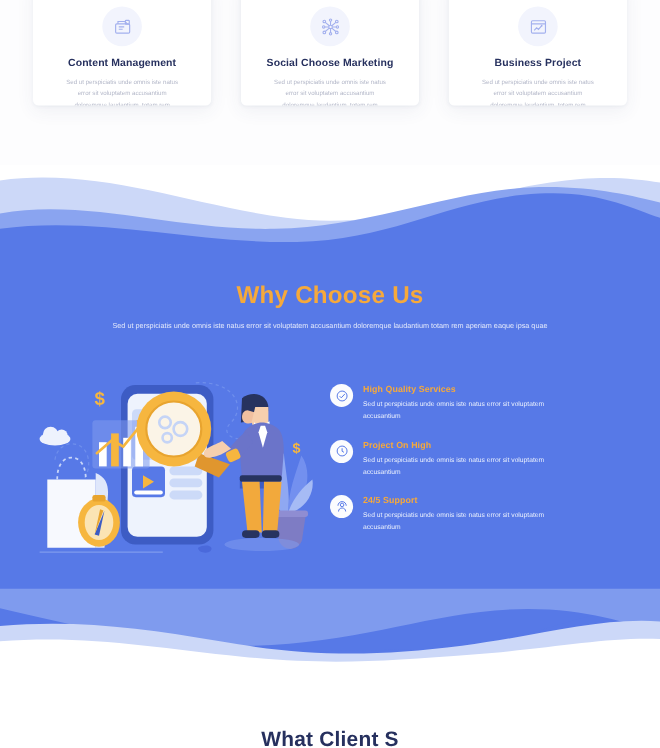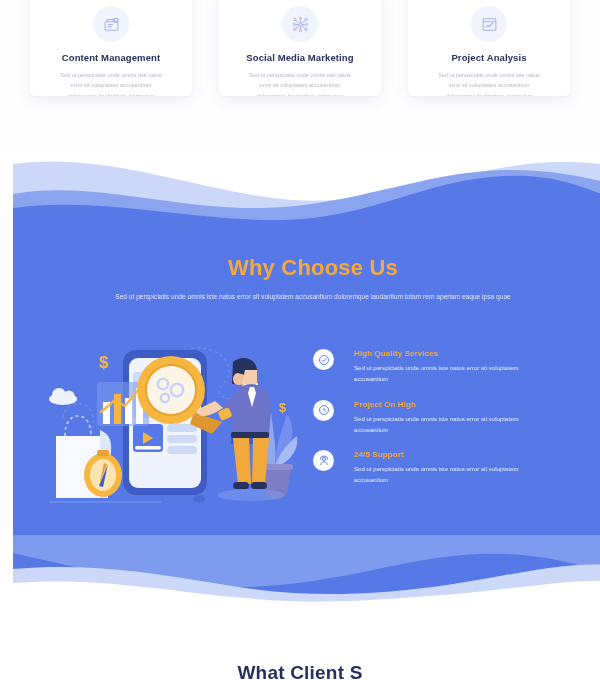--- a/index.html
+++ b/index.html
@@ -40,21 +40,21 @@
     font-size: 9.5px; font-weight: 700; color: #26305e;
     letter-spacing: .1px; margin-bottom: 7px;
   }
   .card-text {
     font-size: 5.6px; line-height: 1.85; color: #b3b7c8;
     padding: 0 16px;
   }
 
   
   .band {
-    position: absolute; top: 150px; left: 13px; width: 536px; height: 480px;
+    position: absolute; top: 150px; left: 0; width: 536px; height: 480px;
   }
   .band-fill {
     position: absolute; left: 0; top: 62px; width: 600px; height: 418px;
     background: #5779e7;
   }
   .wave-top, .wave-bottom {
     position: absolute; left: 0; width: 600px; display: block;
   }
   .wave-top { top: 0; height: 90px; }
   .wave-bottom { bottom: 0; height: 95px; }
@@ -69,21 +69,21 @@
   }
 
   .why-body {
     position: absolute; top: 190px; left: 0; width: 600px; height: 200px;
     display: flex; align-items: flex-start; z-index: 5;
   }
   .illus-wrap { width: 300px; padding-left: 28px; }
   .illus { display:block; }
 
   .features { width: 250px; padding-top: 8px; }
-  .feature { display: flex; gap: 20px; margin-bottom: 14px; }
+  .feature { display: flex; gap: 9px; margin-bottom: 14px; }
   .feature-icon {
     flex: 0 0 auto;
     width: 21px; height: 21px; border-radius: 50%;
     background: #fbfcfe;
     display: flex; align-items: center; justify-content: center;
     margin-top: 1px;
   }
   .feature-body { padding-top: 1px; }
   .feature-title {
     font-size: 8px; font-weight: 700; color: #f6a93b; letter-spacing: .1px;
@@ -127,34 +127,34 @@
             <circle cx="20" cy="5" r="1.7"></circle>
           <circle cx="4" cy="19" r="1.7"></circle>
             <circle cx="20" cy="19" r="1.7"></circle>
           <circle cx="12" cy="3.2" r="1.5"></circle>
             <circle cx="12" cy="20.8" r="1.5"></circle>
           <circle cx="3.2" cy="12" r="1.5"></circle>
             <circle cx="20.8" cy="12" r="1.5"></circle>
           <path d="M10.4 10.4 5.2 6.2M13.6 10.4l5.2-4.2M10.4 13.6l-5.2 4.2M13.6 13.6l5.2 4.2M12 9.8V4.7M12 14.2v5.1M9.8 12H4.7M14.2 12h5.1"></path>
         </svg>
       </div>
-      <div class="card-title">Social Media Marketing</div>
+      <div class="card-title">Social Choose Marketing</div>
       <div class="card-text">Sed ut perspiciatis unde omnis iste natus error sit voluptatem accusantium doloremque laudantium, totam rem aperiam</div>
     </div>
 
     <div class="card">
       <div class="card-badge">
         <svg width="17" height="17" viewBox="0 0 24 24" fill="none" stroke="#a3b0ee" stroke-width="1.5">
           <rect x="3" y="4" width="18" height="16" rx="1.5"></rect>
           <path d="M3 8h18"></path>
           <path d="M6.5 16.5l3.2-3.4 2.3 2 4-4.6"></path>
           <circle cx="16.2" cy="10.3" r="1.1" fill="#a3b0ee" stroke="none"></circle>
         </svg>
       </div>
-      <div class="card-title">Project Analysis</div>
+      <div class="card-title">Business Project</div>
       <div class="card-text">Sed ut perspiciatis unde omnis iste natus error sit voluptatem accusantium doloremque laudantium, totam rem aperiam</div>
     </div>
   </section>
 
   <section class="band">
 
     <div class="band-fill"></div>
 
     <svg class="wave-top" viewBox="0 0 600 90" preserveAspectRatio="none">
       <path d="M0,14 C90,2 170,36 260,48 C350,60 420,28 500,16 C545,9 575,12 600,16 L600,90 L0,90 Z" fill="#ccd8f8"></path>

